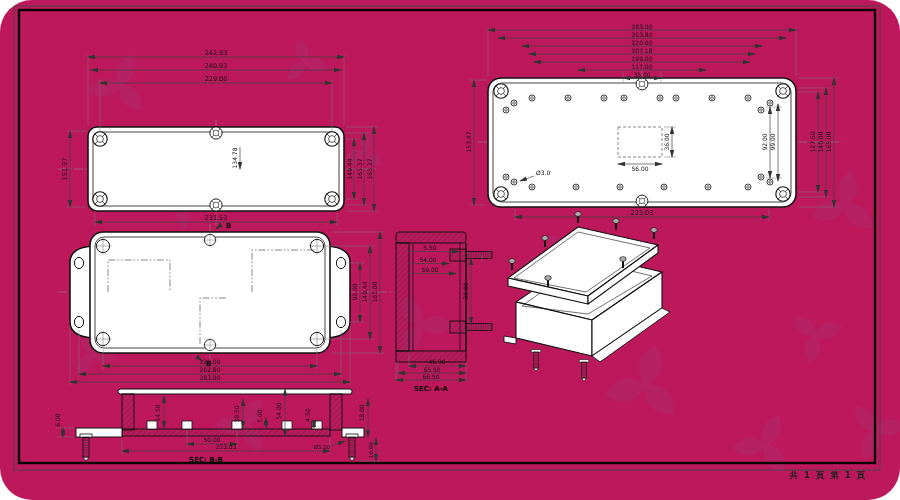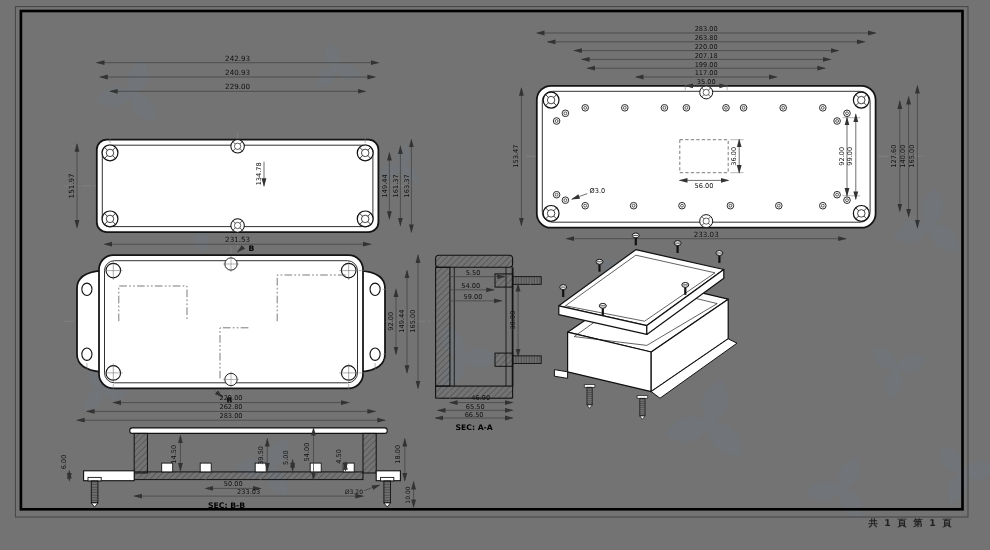--- a/index.html
+++ b/index.html
@@ -1,17 +1,17 @@
 <!DOCTYPE html>
 <html><head>
 <meta charset="utf-8">
 <style>
   html,body{margin:0;padding:0;background:#ffffff;}
-  .sheet{position:relative;width:900px;height:500px;background:#737373;overflow:hidden;
-         font-family:"DejaVu Sans",sans-serif;}
+  .sheet{position:relative;width:900px;height:500px;background:#be185d;overflow:hidden;
+         font-family:"DejaVu Sans",sans-serif;border-radius:32px;}
   svg{position:absolute;left:0;top:0;}
   .ol{fill:none;stroke:#141414;stroke-width:1.6;}
   .ol2{fill:#fff;stroke:#141414;stroke-width:1.6;}
   .il{fill:none;stroke:#141414;stroke-width:0.8;}
   .dim{stroke:#444;stroke-width:0.7;fill:none;}
   .ext{stroke:#777;stroke-width:0.5;fill:none;}
   .cl{stroke:#888;stroke-width:0.6;stroke-dasharray:9 2.5 2 2.5;fill:none;}
   .ph{stroke:#555;stroke-width:0.7;stroke-dasharray:7 2 1.6 2 1.6 2;fill:none;}
   .dt{font-size:6.5px;fill:#111;}
   .dts{font-size:6px;fill:#111;}

